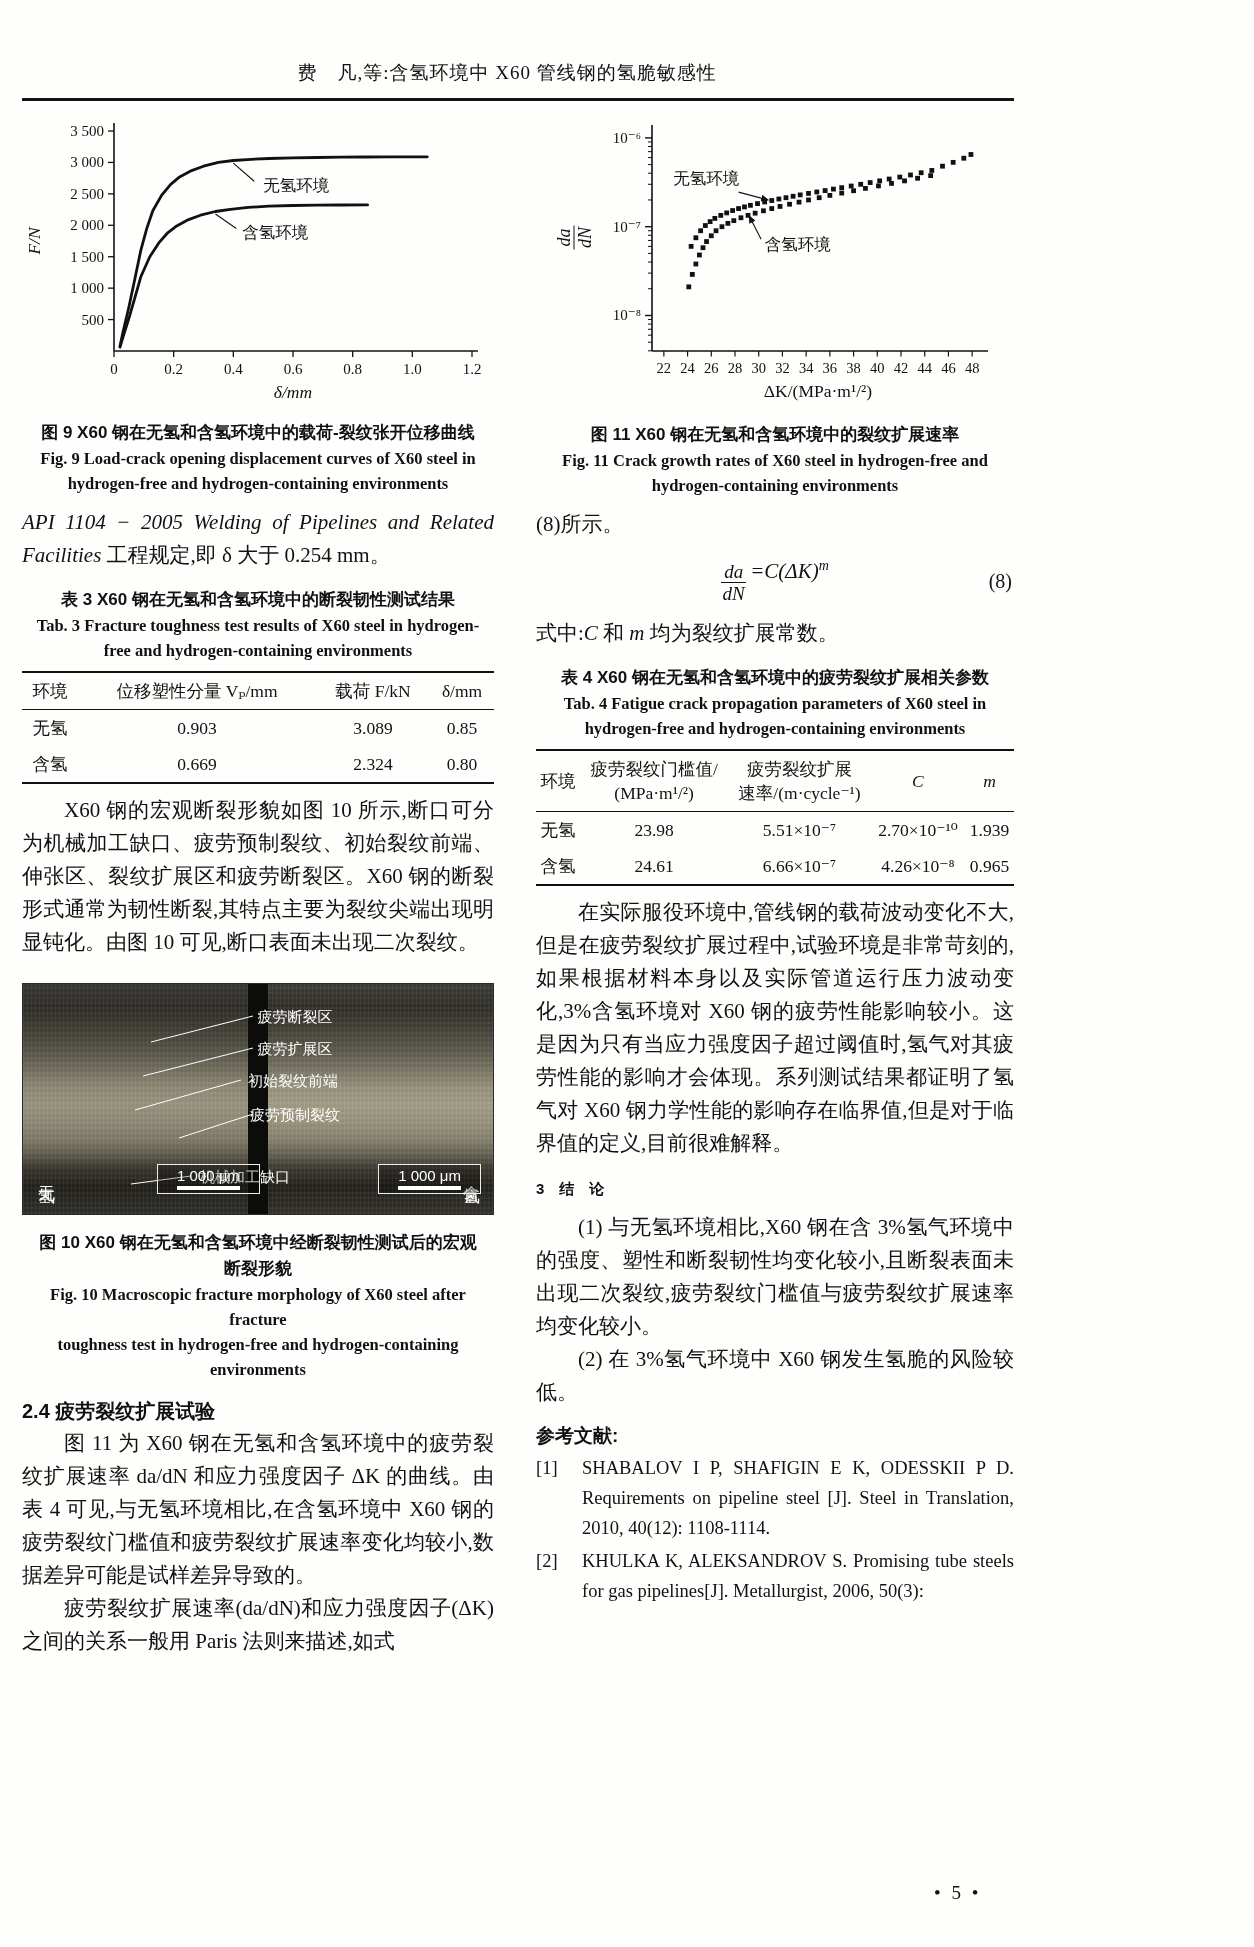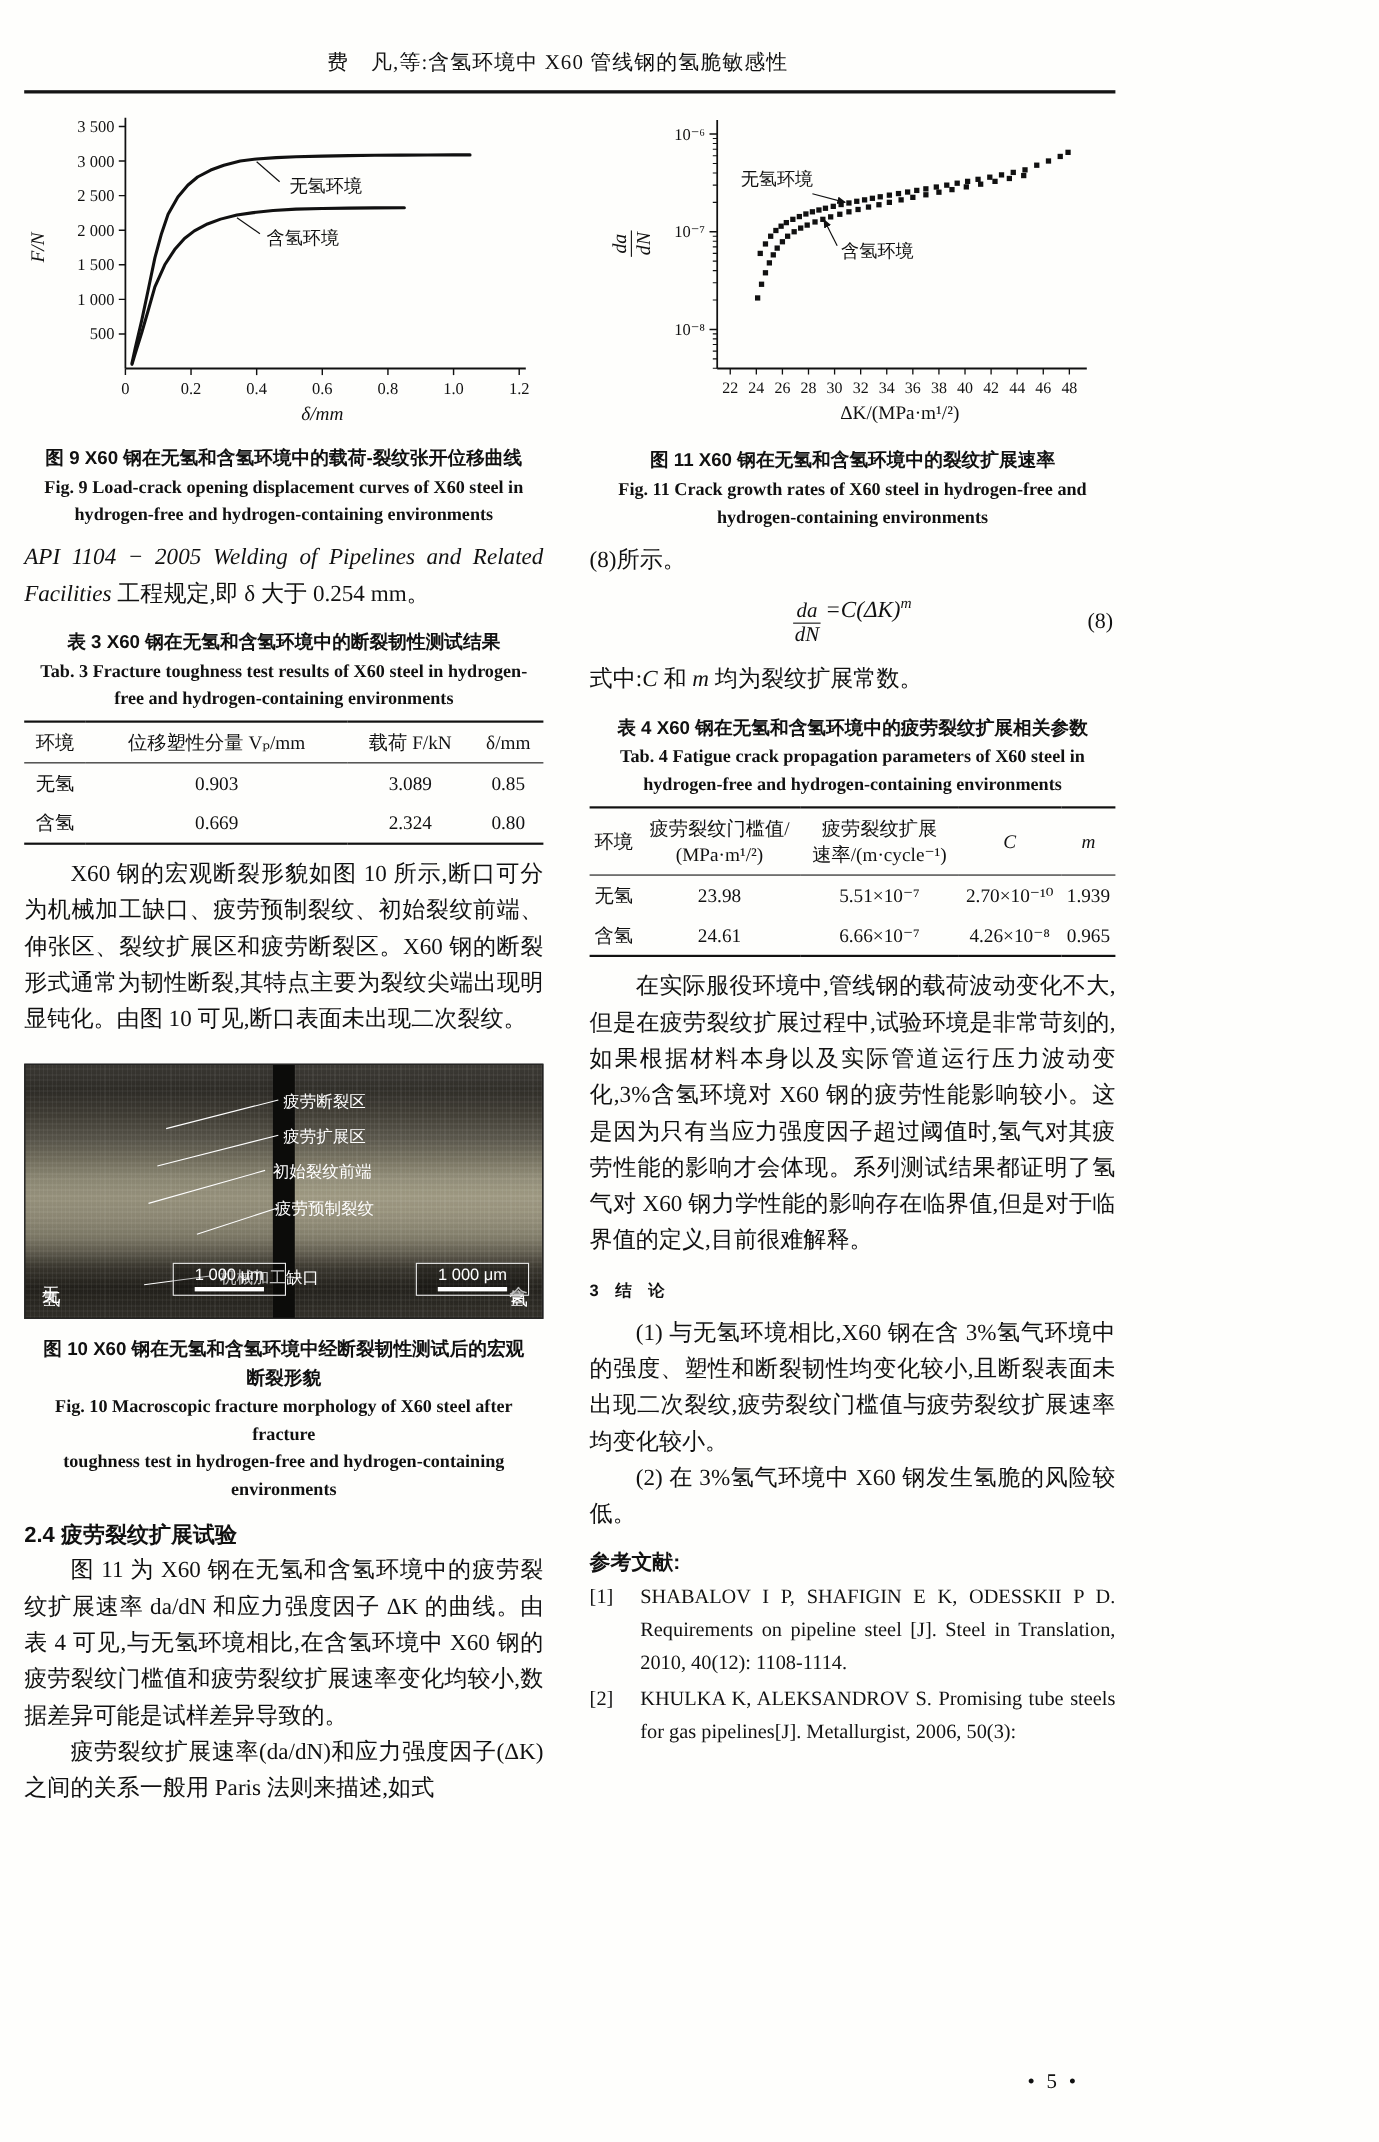--- a/index.html
+++ b/index.html
@@ -1,19 +1,19 @@
 <!DOCTYPE html>
 <html><head>
 <meta charset="utf-8">
 <style>
   *{margin:0;padding:0;box-sizing:border-box}
   html,body{background:#ffffff}
   .page{position:relative;width:1254px;height:1947px;background:#fefefc;color:#111;
         font-family:"Liberation Serif","DejaVu Serif",serif;overflow:hidden}
-  .rh-text{padding-top:44px;width:1014px;text-align:center;font-size:19px;letter-spacing:1px}
+  .rh-text{padding-top:60px;width:1014px;text-align:center;font-size:19px;letter-spacing:1px}
   .head-rule{margin:12px 240px 0 22px;border-top:3px solid #151515}
   .columns{display:flex;gap:42px;padding:14px 0 0 22px}
   .col-left{width:472px}
   .col-right{width:478px}
 
   .para{font-size:21px;line-height:33px;text-align:justify;text-indent:2em}
   .noindent{text-indent:0}
   .it{font-style:italic}
 
   .cap{text-align:center;font-weight:bold}

